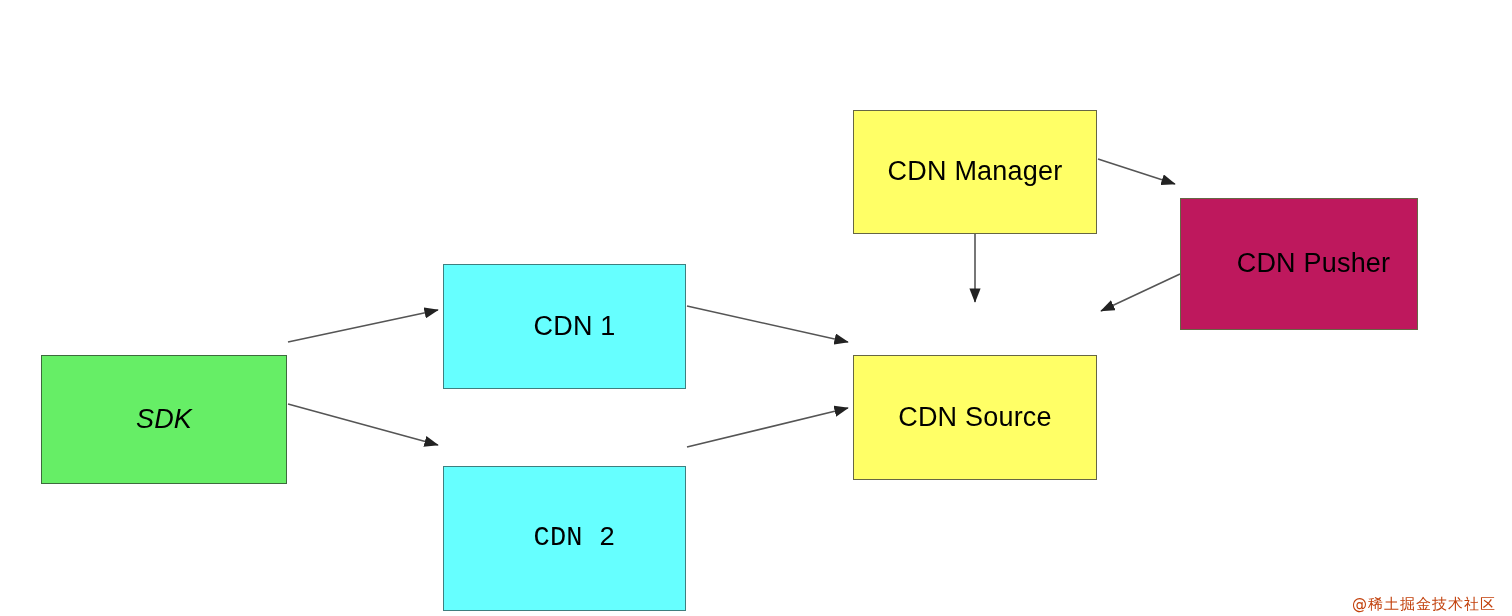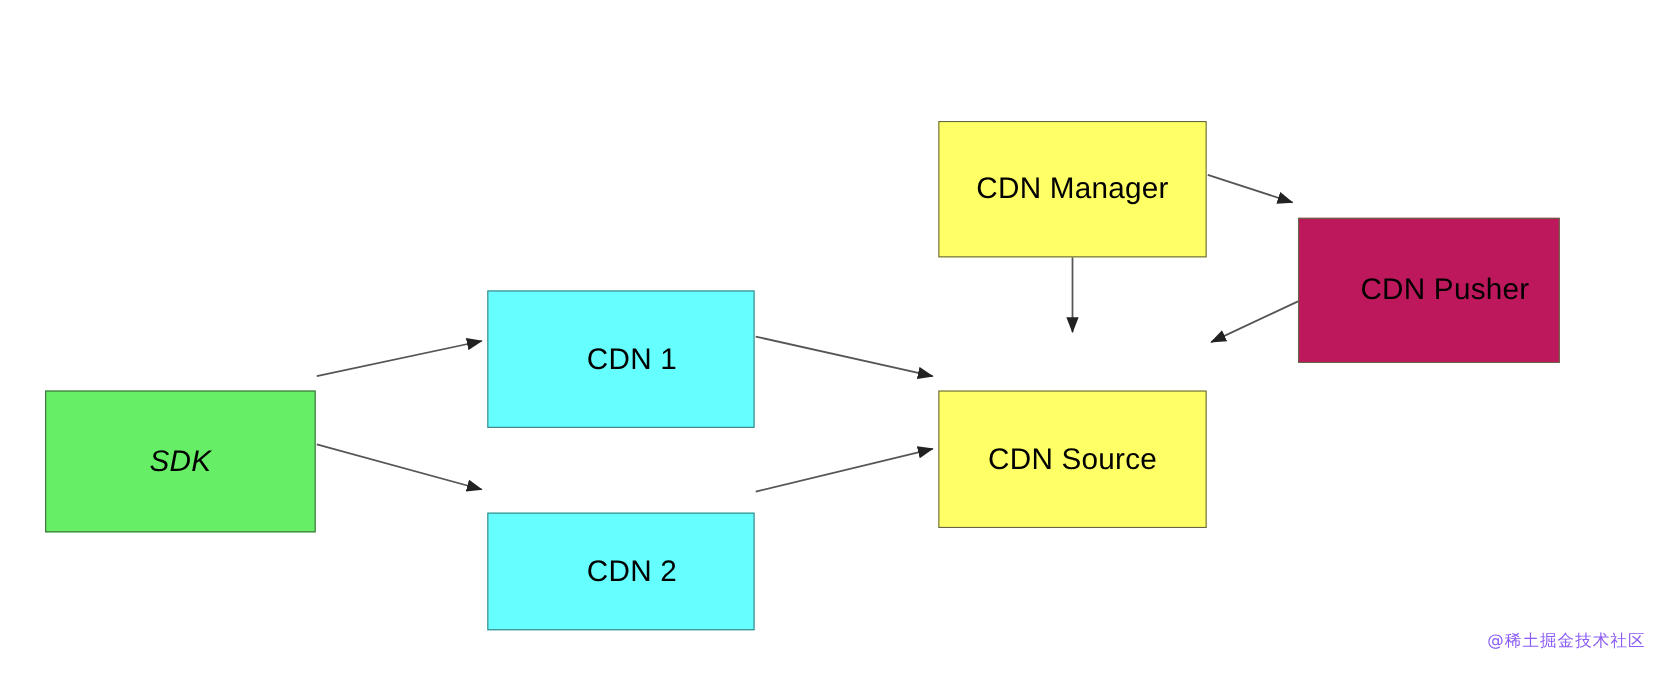--- a/index.html
+++ b/index.html
@@ -43,23 +43,23 @@
     line-height: 1.1;
     white-space: nowrap;
     margin-top: 48px;
   }
   .node-sdk       { border-color: #3d6b3d; font-style: italic; }
   .node-cdn1,
   .node-cdn2      { border-color: #3f7f7f; padding-left: 20px; }
   .watermark {
     position: absolute;
     right: 16px;
-    bottom: 24px;
+    bottom: 2px;
     font-size: 15px;
-    color: #8b5cf6;
+    color: #c2410c;
     letter-spacing: 1px;
     white-space: nowrap;
     font-family: "DejaVu Sans", sans-serif;
   }
 </style>
 </head>
 <body>
 
 <div id="canvas">
 
@@ -80,21 +80,21 @@
       </g>
   </svg>
 
   <div id="node-layer">
       <div class="node node-sdk" style="left: 41px; top: 307px; width: 246px; height: 129px; background: rgb(102, 238, 102); border-color: rgb(61, 107, 61);">
         <span>SDK</span>
       </div>
       <div class="node node-cdn1" style="left: 443px; top: 216px; width: 243px; height: 125px; background: rgb(102, 255, 255); border-color: rgb(63, 127, 127);">
         <span>CDN 1</span>
       </div>
-      <div class="node node-cdn2" style="left: 443px; top: 418px; width: 243px; height: 107px; background: rgb(102, 255, 255); border-color: rgb(63, 127, 127);">
+      <div class="node node-cdn2" style="left: 443px; top: 418px; width: 243px; height: 145px; background: rgb(102, 255, 255); border-color: rgb(63, 127, 127); font-family: Liberation Mono, monospace;">
         <span>CDN 2</span>
       </div>
       <div class="node node-cdn-manager" style="left: 853px; top: 62px; width: 244px; height: 124px; background: rgb(255, 255, 102); border-color: rgb(102, 102, 68);">
         <span>CDN Manager</span>
       </div>
       <div class="node node-cdn-source" style="left: 853px; top: 307px; width: 244px; height: 125px; background: rgb(255, 255, 102); border-color: rgb(102, 102, 68);">
         <span>CDN Source</span>
       </div>
       <div class="node node-cdn-pusher" style="left: 1180px; top: 150px; width: 238px; height: 132px; background: #be185d; border-color: rgb(102, 102, 68); padding-left: 29px;">
         <span>CDN Pusher</span>

